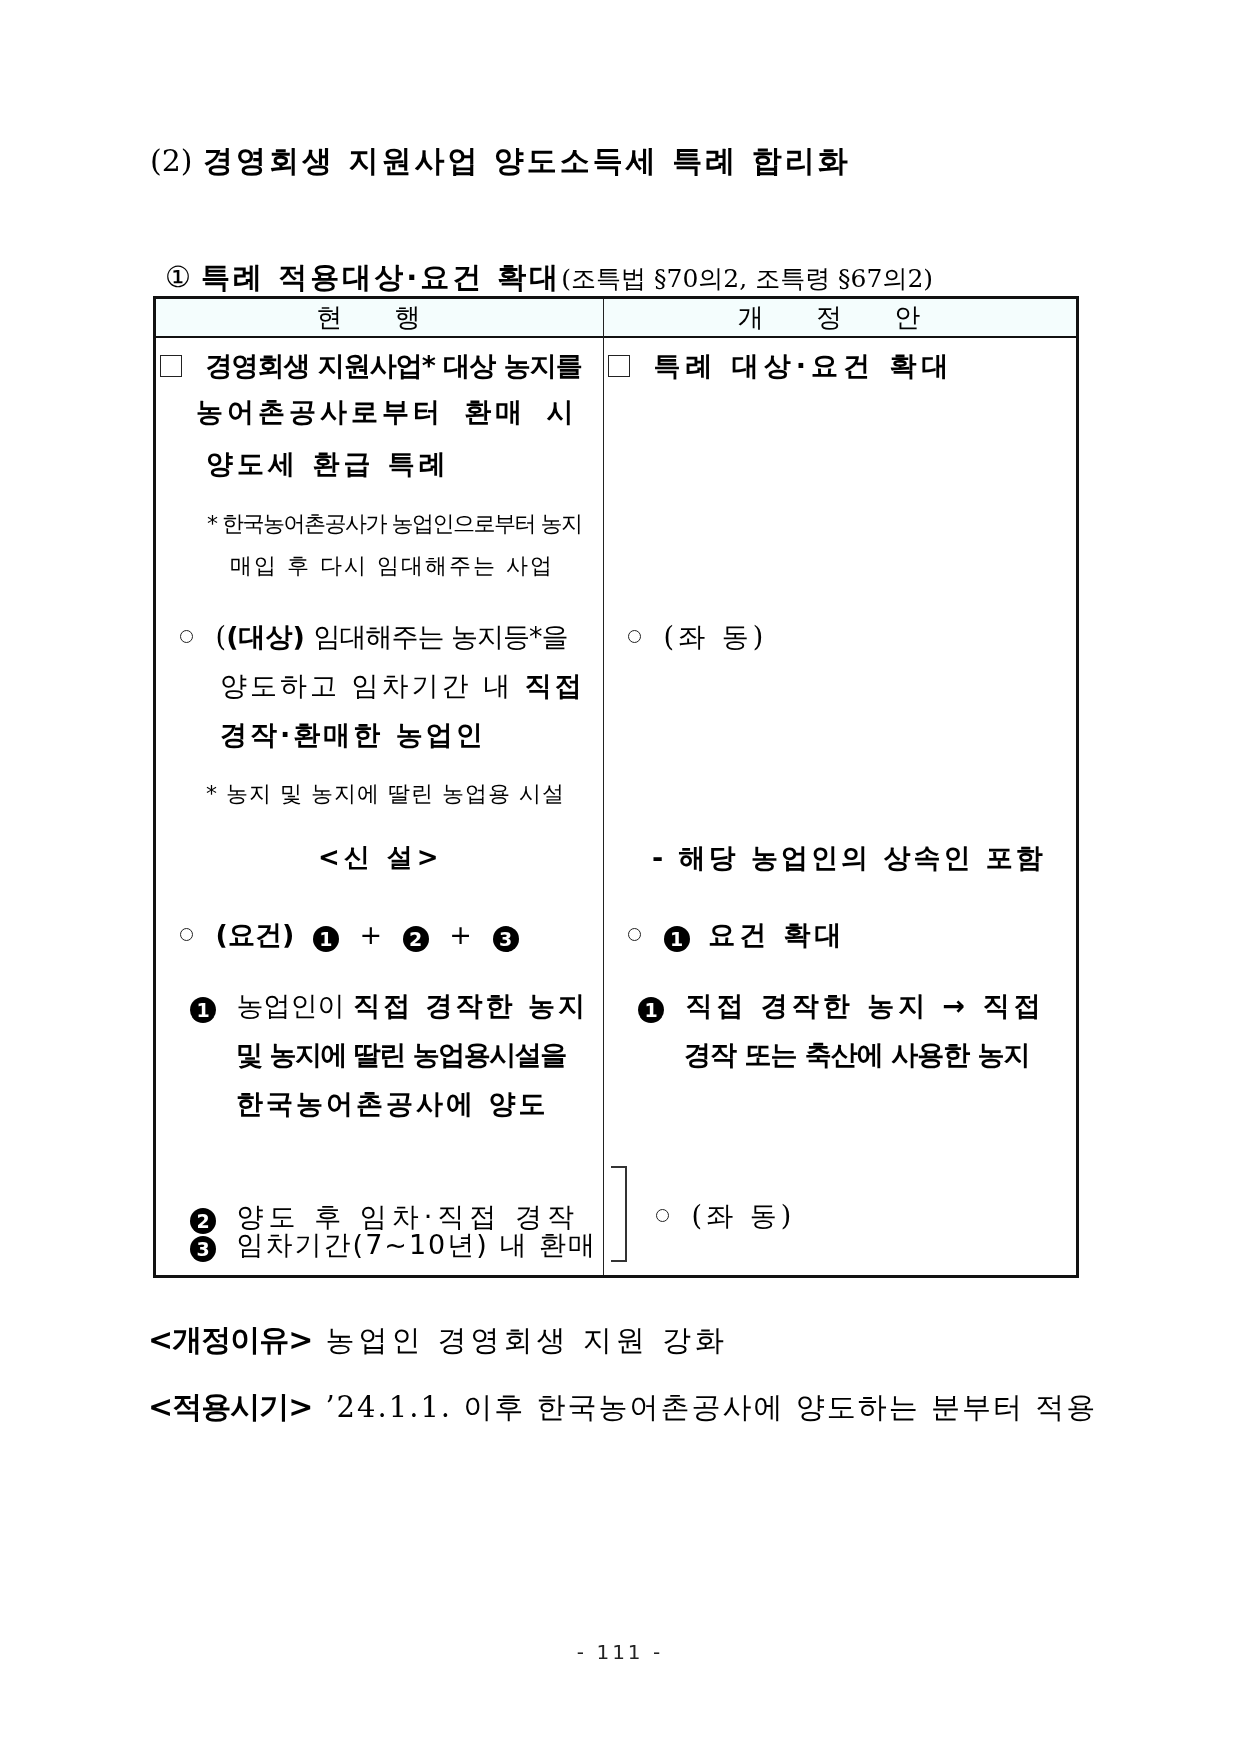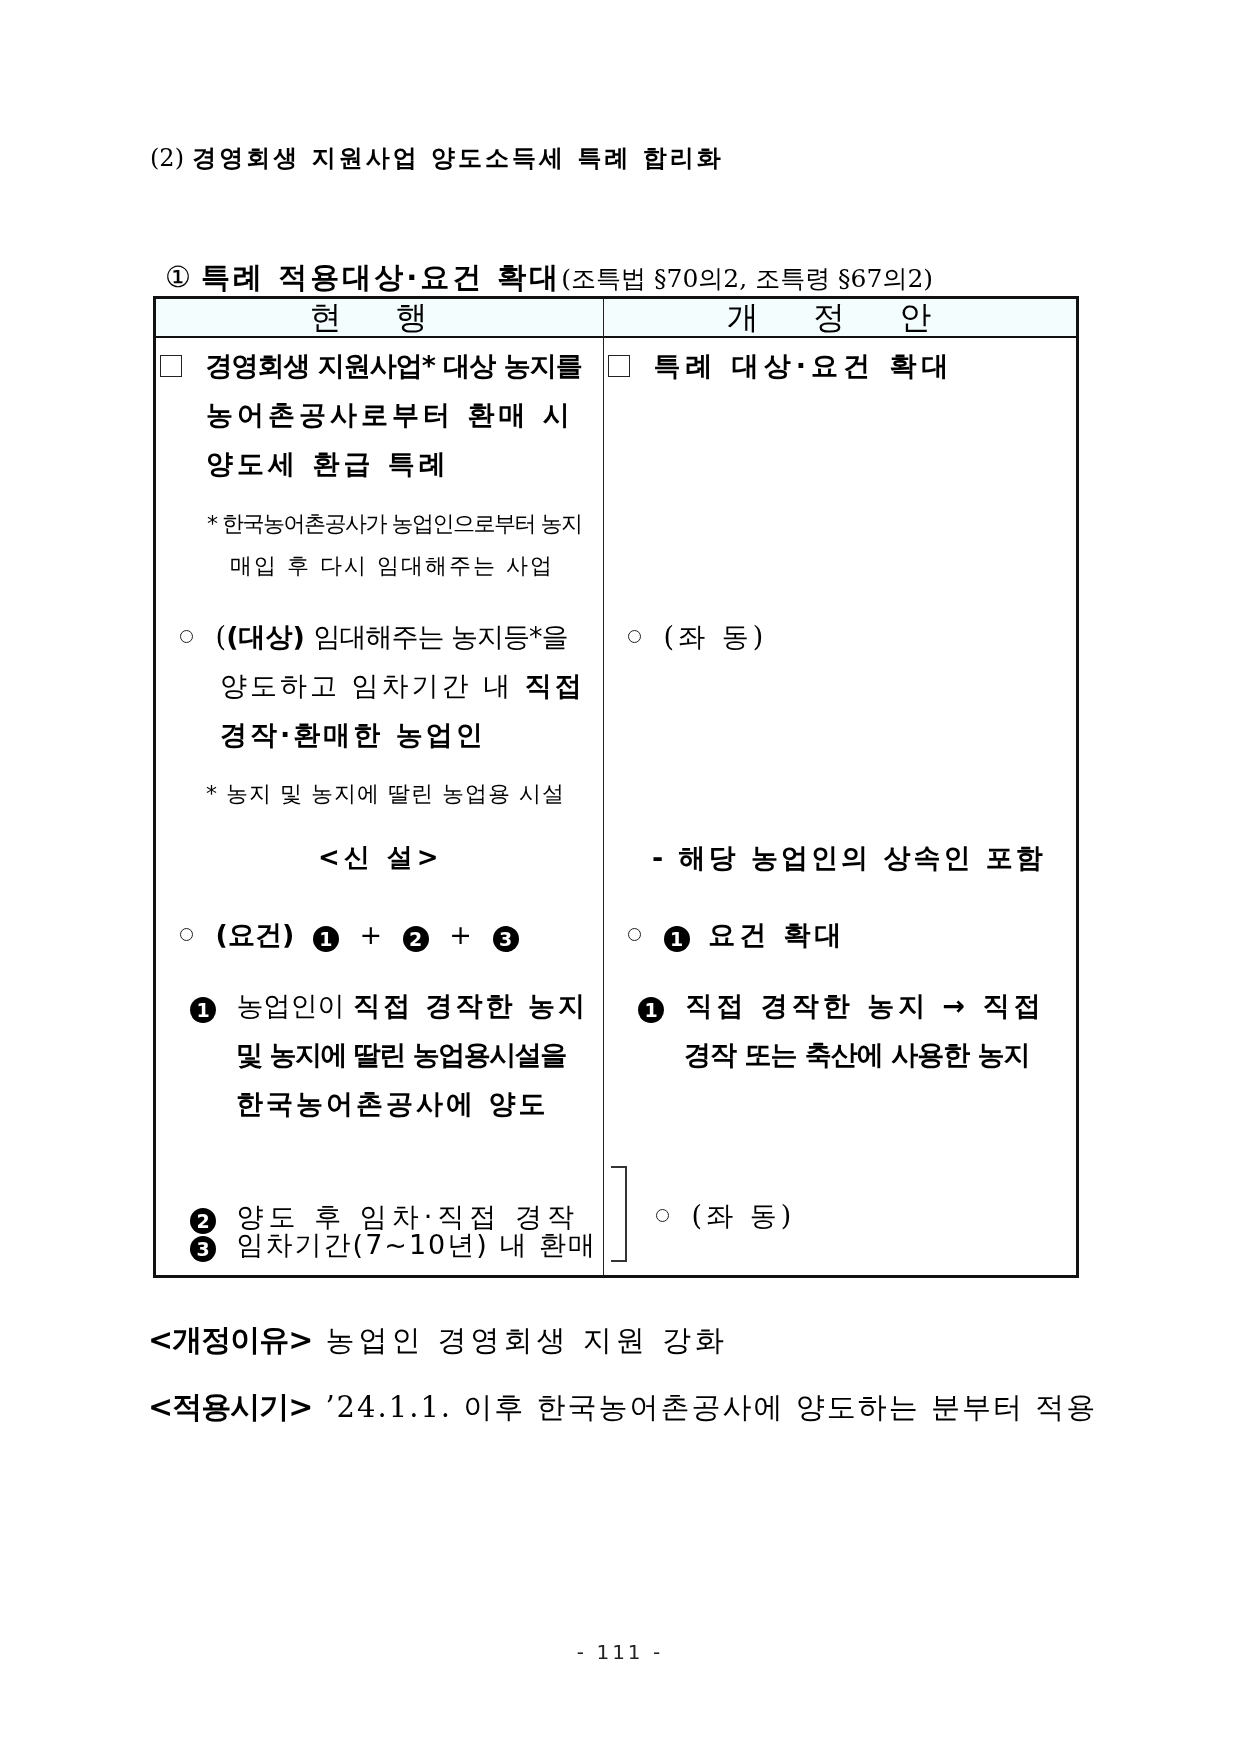--- a/index.html
+++ b/index.html
@@ -1,29 +1,29 @@
 <!DOCTYPE html>
 <html><head>
 <meta charset="utf-8">
 <style>
   html, body { margin:0; padding:0; background:#ffffff; }
   body { width:1240px; height:1753px; position:relative; overflow:hidden;
          font-family:"DejaVu Sans", "Liberation Sans", sans-serif; color:#000; }
   .abs { position:absolute; white-space:nowrap; line-height:1; }
   .serif { font-family:"DejaVu Serif","Liberation Serif", serif; }
   .b { font-weight:bold; }
-  .h1 { font-size:24px; }
+  .h1 { font-size:30px; }
   .h2 { font-size:29px;margin-top:34px; }
   .ref { font-size:25px; font-weight:normal; }
   .table-frame { position:absolute; left:153px; top:296px; width:926px; height:982px;
                  border:3px solid #111; box-sizing:border-box; }
   .header-row { position:absolute; left:0; top:0; right:0; height:37px; background:#f4fdfd;
                 border-bottom:2px solid #111; }
   .col-divider { position:absolute; left:447px; top:0; bottom:0; width:0; border-left:1.5px solid #222; }
-  .hcell { position:absolute; top:0; height:37px; line-height:37px; text-align:center; font-size:32px; letter-spacing:22px; }
+  .hcell { position:absolute; top:0; height:37px; line-height:37px; text-align:center; font-size:26px; letter-spacing:22px; }
   .t28 { font-size:27px; }
   .t22 { font-size:22px; }
   .t26 { font-size:26px; }
   .checkbox { display:inline-block; width:22px; height:22px; border:1.5px solid #222; vertical-align:-2px; box-sizing:border-box; }
   .circle-bullet { display:inline-block; width:13px; height:13px; border:1.5px solid #222; border-radius:50%; box-sizing:border-box; vertical-align:3px; }
   .num-badge { display:inline-block; width:26px; height:26px; border-radius:50%; background:#000; color:#fff;
                font-size:19px; font-weight:bold; text-align:center; line-height:26px; vertical-align:-2px;
                font-family:"DejaVu Sans", sans-serif; }
   .bracket { position:absolute; left:611px; top:1166px; width:16px; height:96px;
              border-top:2px solid #333; border-right:2px solid #333; border-bottom:2px solid #333; box-sizing:border-box; }
@@ -49,21 +49,21 @@
     <div class="hcell" style="left:0; width:447px;">현 행</div>
     <div class="hcell" style="left:448px; width:472px;">개 정 안</div>
   </div>
   <div class="col-divider"></div>
 </div>
 
 <div class="abs t28 b" style="left:160px; top:352px;">
   <span class="checkbox"></span>
   <span style="margin-left:14px; letter-spacing:-1px;">경영회생 지원사업* 대상 농지를</span>
 </div>
-<div class="abs t28 b" style="left:206px; top:401px; letter-spacing:4px;">농어촌공사로부터 환매 시</div>
+<div class="abs t28 b" style="left:196px; top:401px; letter-spacing:4px;font-family:Liberation Mono, monospace;">농어촌공사로부터 환매 시</div>
 <div class="abs t28 b" style="left:206px; top:450px; letter-spacing:4px;">양도세 환급 특례</div>
 
 <div class="abs t22" style="left:207px; top:513px; letter-spacing:-1.5px;">* 한국농어촌공사가 농업인으로부터 농지</div>
 <div class="abs t22" style="left:230px; top:555px; letter-spacing:2px;">매입 후 다시 임대해주는 사업</div>
 
 <div class="abs t28" style="left:180px; top:623px;">
   <span class="circle-bullet"></span>
   <span style="margin-left:14px;"><span class="serif">(</span><b>(대상)</b></span>
   <span style="letter-spacing:-1px;">임대해주는 농지등*을</span>
 </div>

